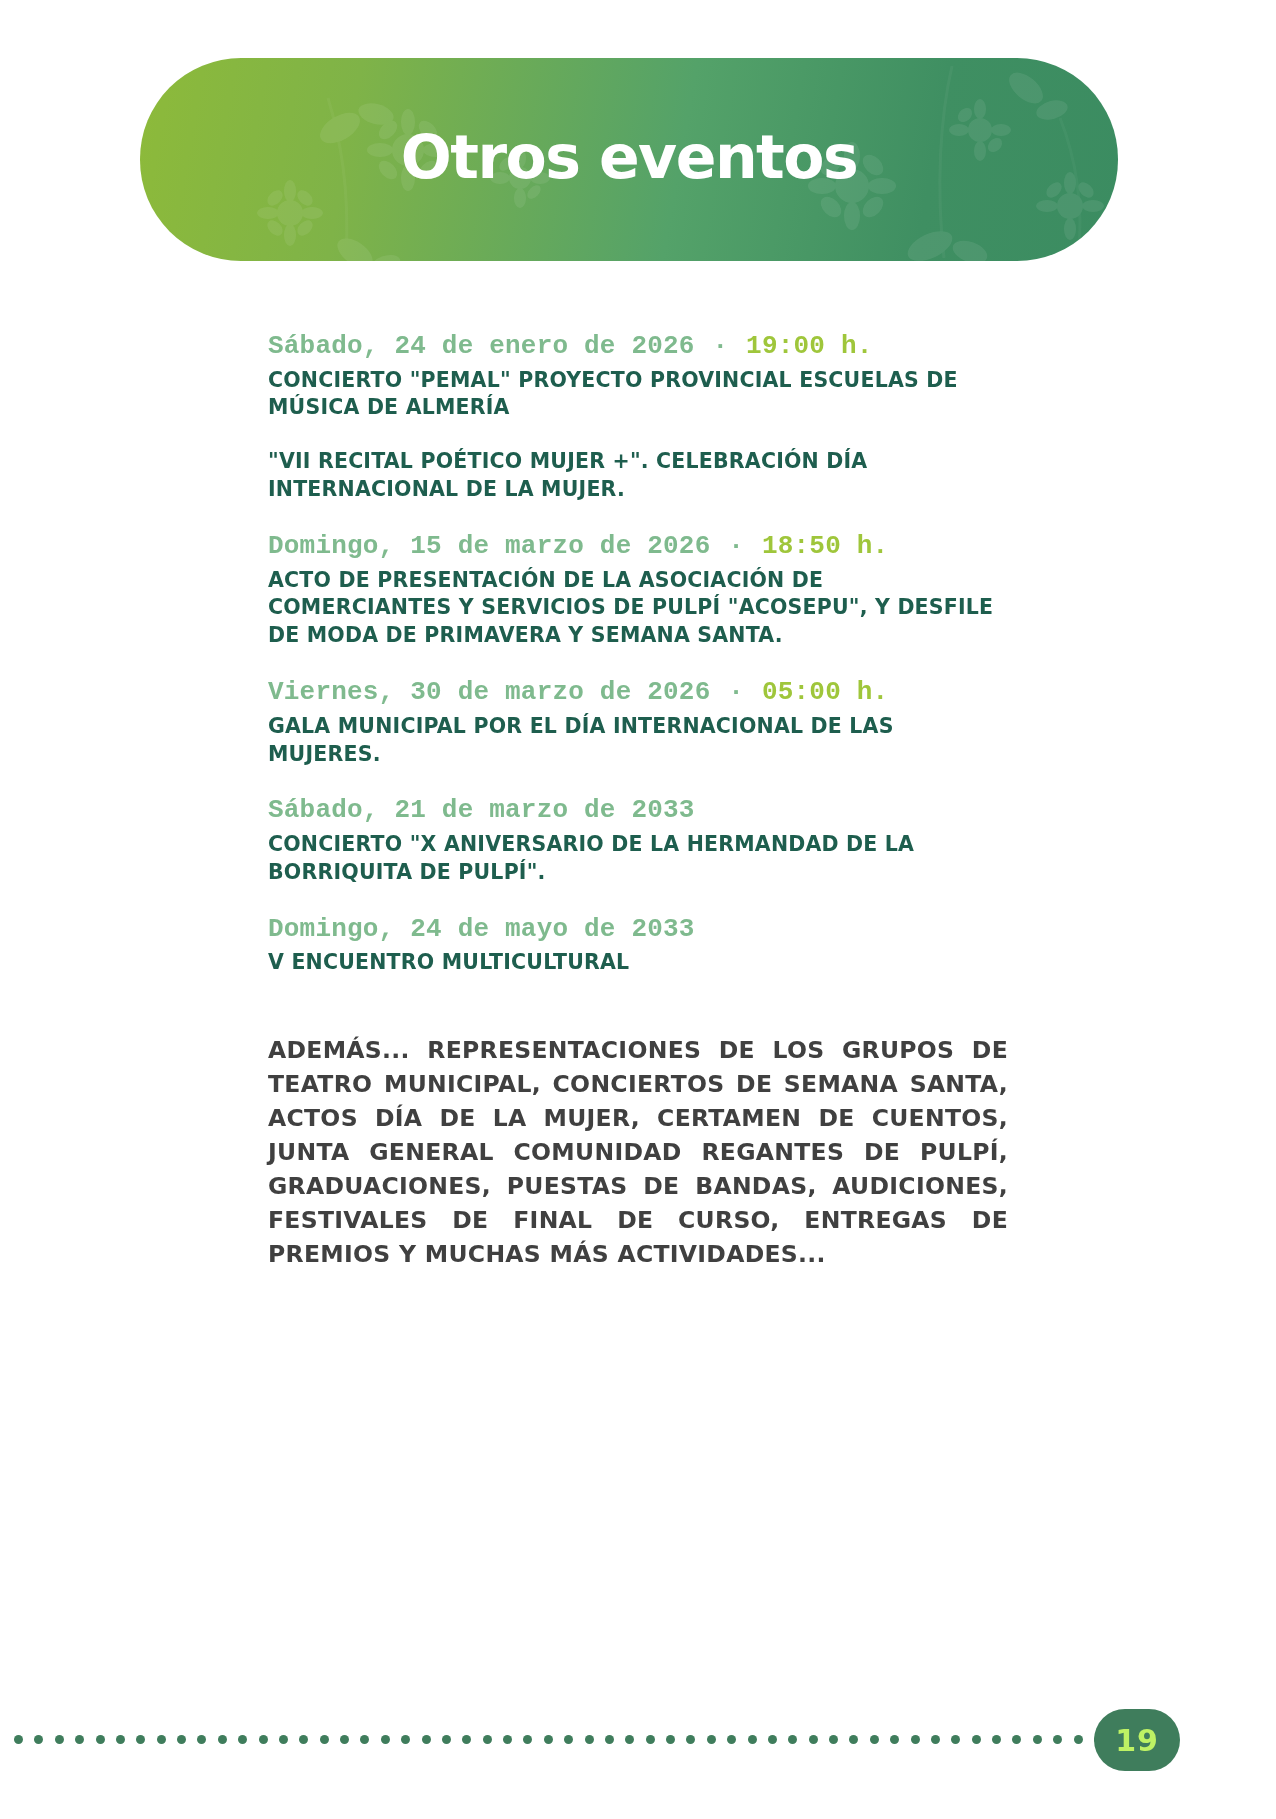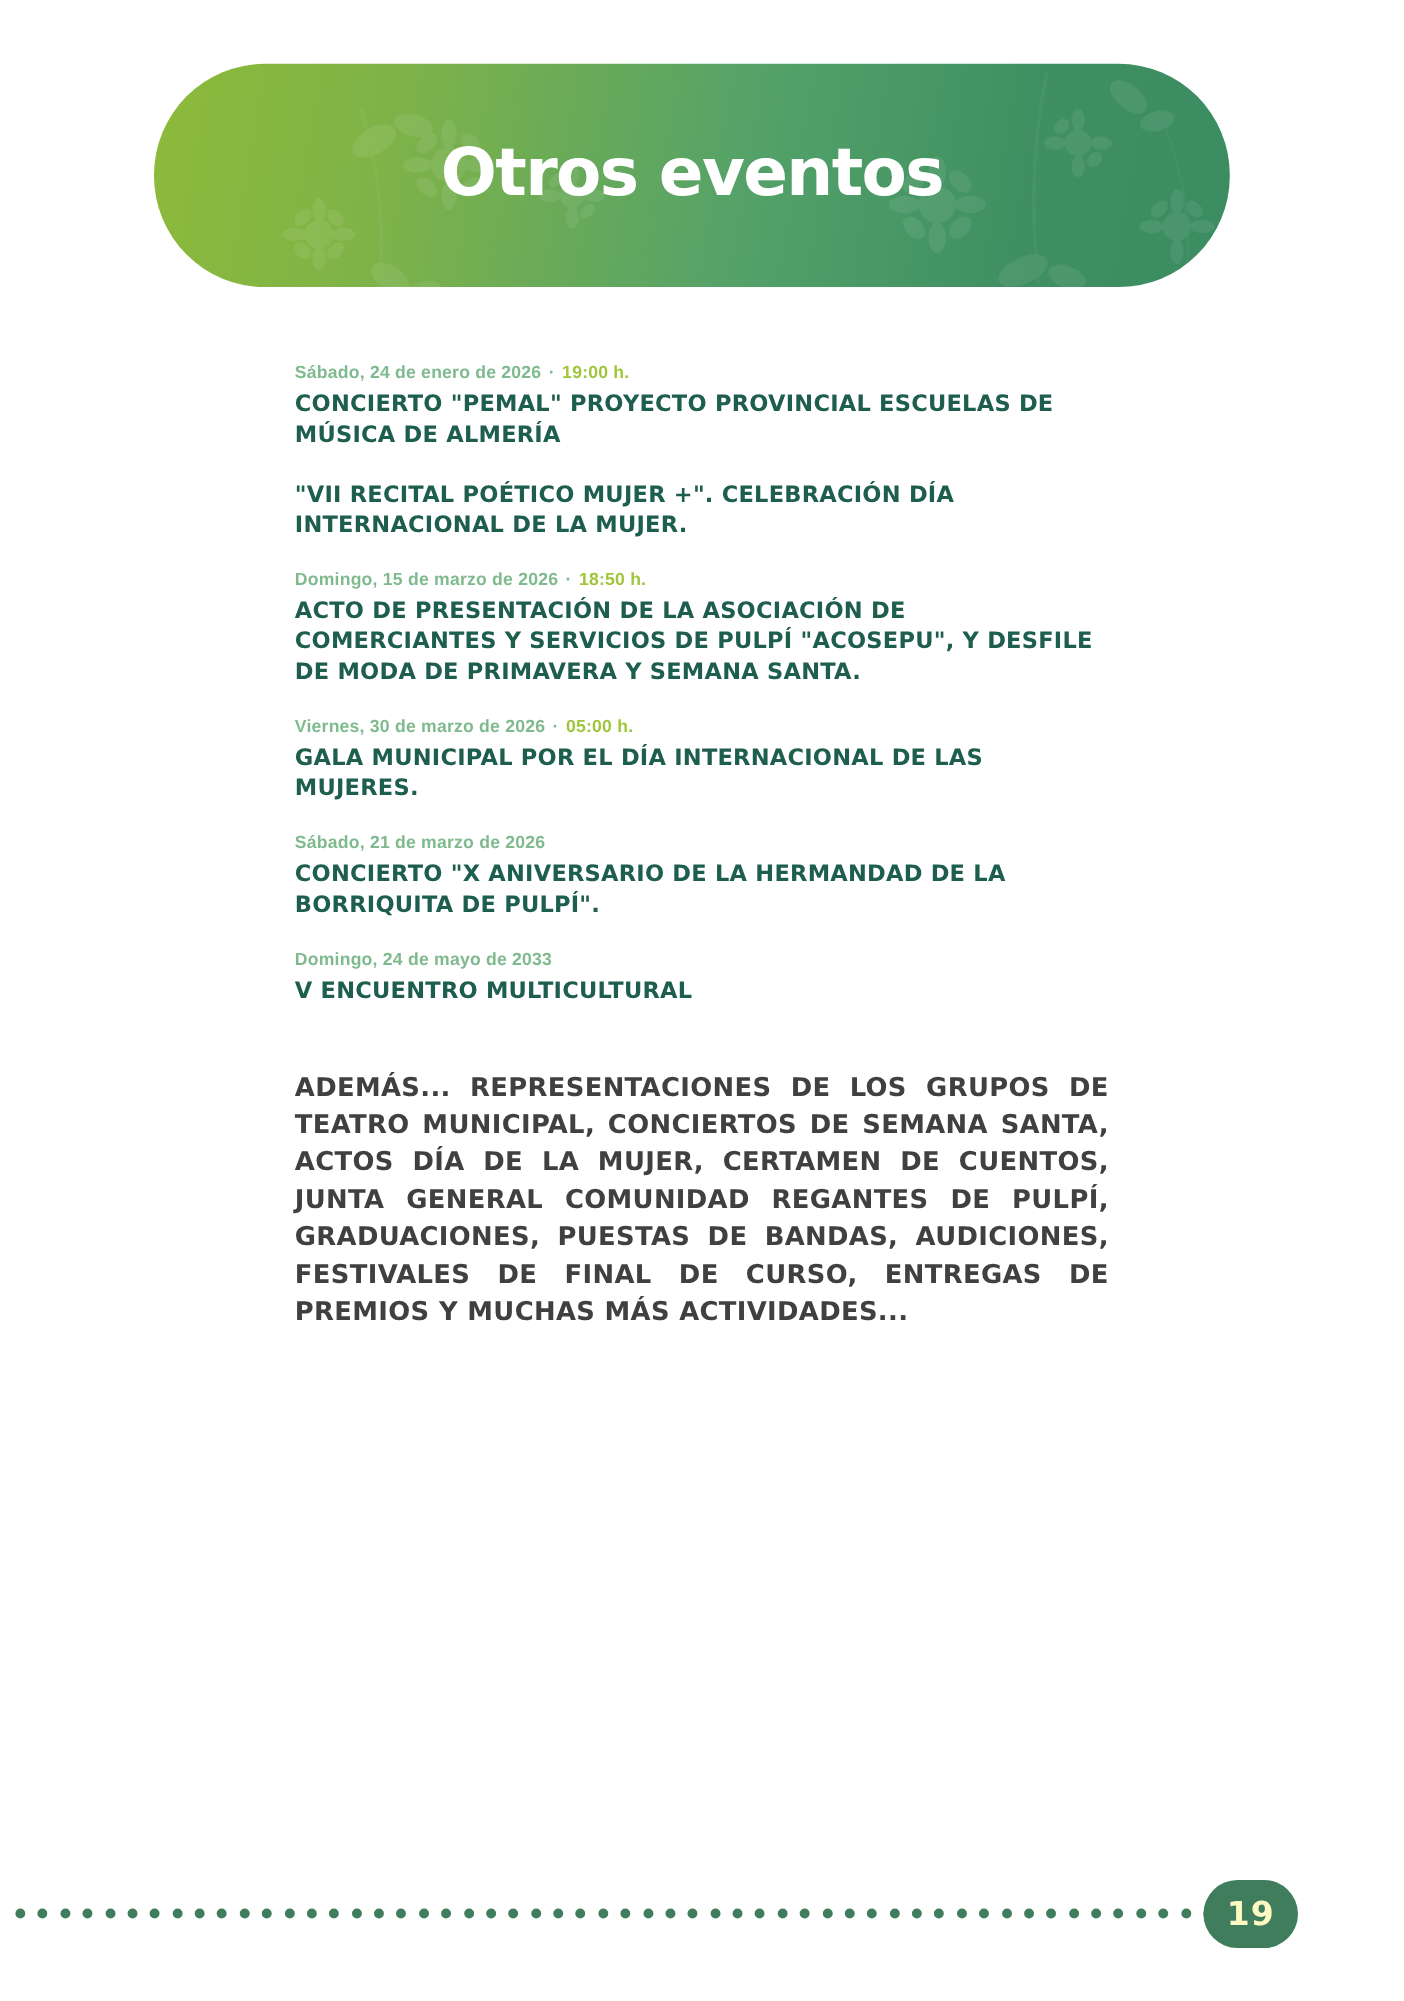--- a/index.html
+++ b/index.html
@@ -56,22 +56,22 @@
   .content {
     position: absolute;
     left: 268px;
     top: 330px;
     width: 740px;
   }
   .event {
     margin-bottom: 26px;
   }
   .event-date {
-    font-family: Liberation Sans, sans-serif;
-    font-size: 16px;
+    font-family: Liberation Mono, monospace;
+    font-size: 26px;
     font-weight: 700;
     color: #7fba8e;
     line-height: 1.25;
     margin-bottom: 4px;
     letter-spacing: 0.2px;
   }
   .event-date .sep {
     color: #7fba8e;
     font-weight: 700;
     padding: 0 2px;
@@ -121,21 +121,21 @@
     background: #3f7d5c;
   }
   .page-badge {
     position: absolute;
     right: 96px;
     bottom: 48px;
     width: 86px;
     height: 62px;
     border-radius: 31px;
     background: #3f7d5c;
-    color: #fef9c3;
+    color: #bef264;
     display: flex;
     align-items: center;
     justify-content: center;
     font-family: "DejaVu Sans", sans-serif;
     font-size: 30px;
     font-weight: 700;
     letter-spacing: 1px;
   }
 </style>
 </head>
@@ -265,21 +265,21 @@
     <div class="event-date">
       <span>Viernes, 30 de marzo de 2026</span>
       <span class="sep">·</span>
       <span class="time">05:00 h.</span>
     </div>
     <div class="event-title">GALA MUNICIPAL POR EL DÍA INTERNACIONAL DE LAS MUJERES.</div>
   </div>
 
   <div class="event">
     <div class="event-date">
-      <span>Sábado, 21 de marzo de 2026</span>
+      <span>Sábado, 21 de marzo de 2033</span>
       <span class="sep"></span>
       <span class="time"></span>
     </div>
     <div class="event-title">CONCIERTO "X ANIVERSARIO DE LA HERMANDAD DE LA BORRIQUITA DE PULPÍ".</div>
   </div>
 
   <div class="event">
     <div class="event-date">
       <span>Domingo, 24 de mayo de 2033</span>
       <span class="sep"></span>

